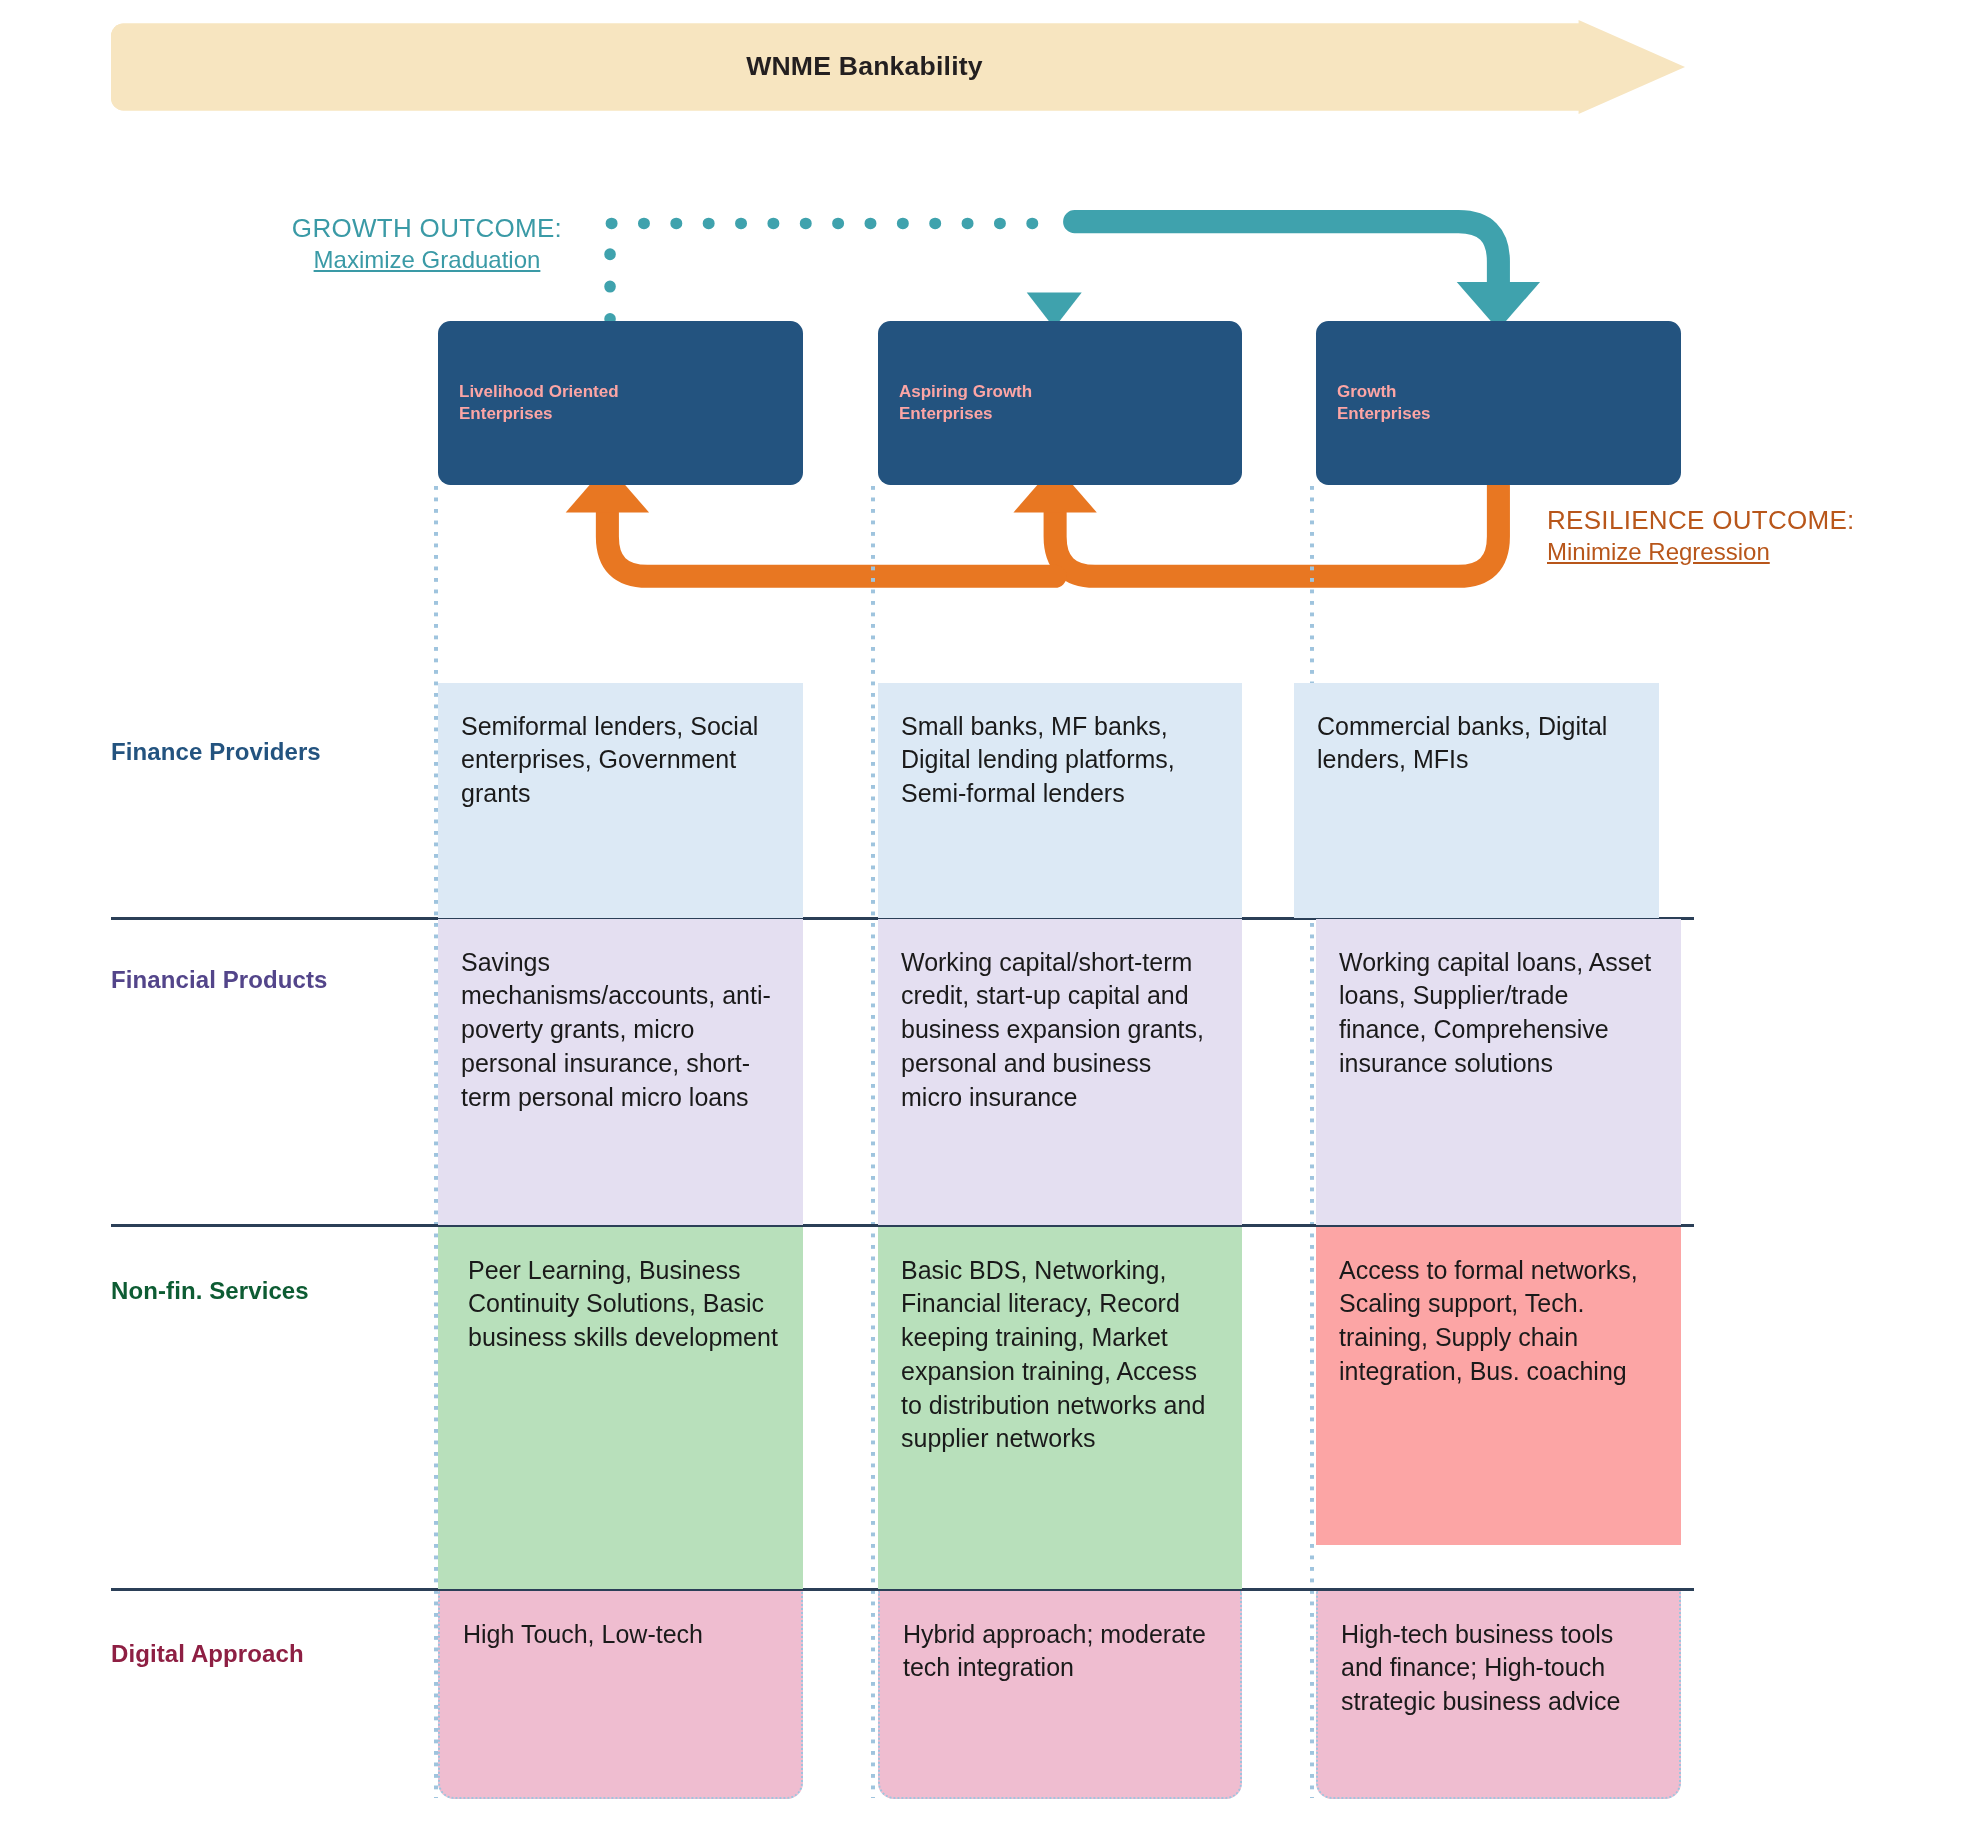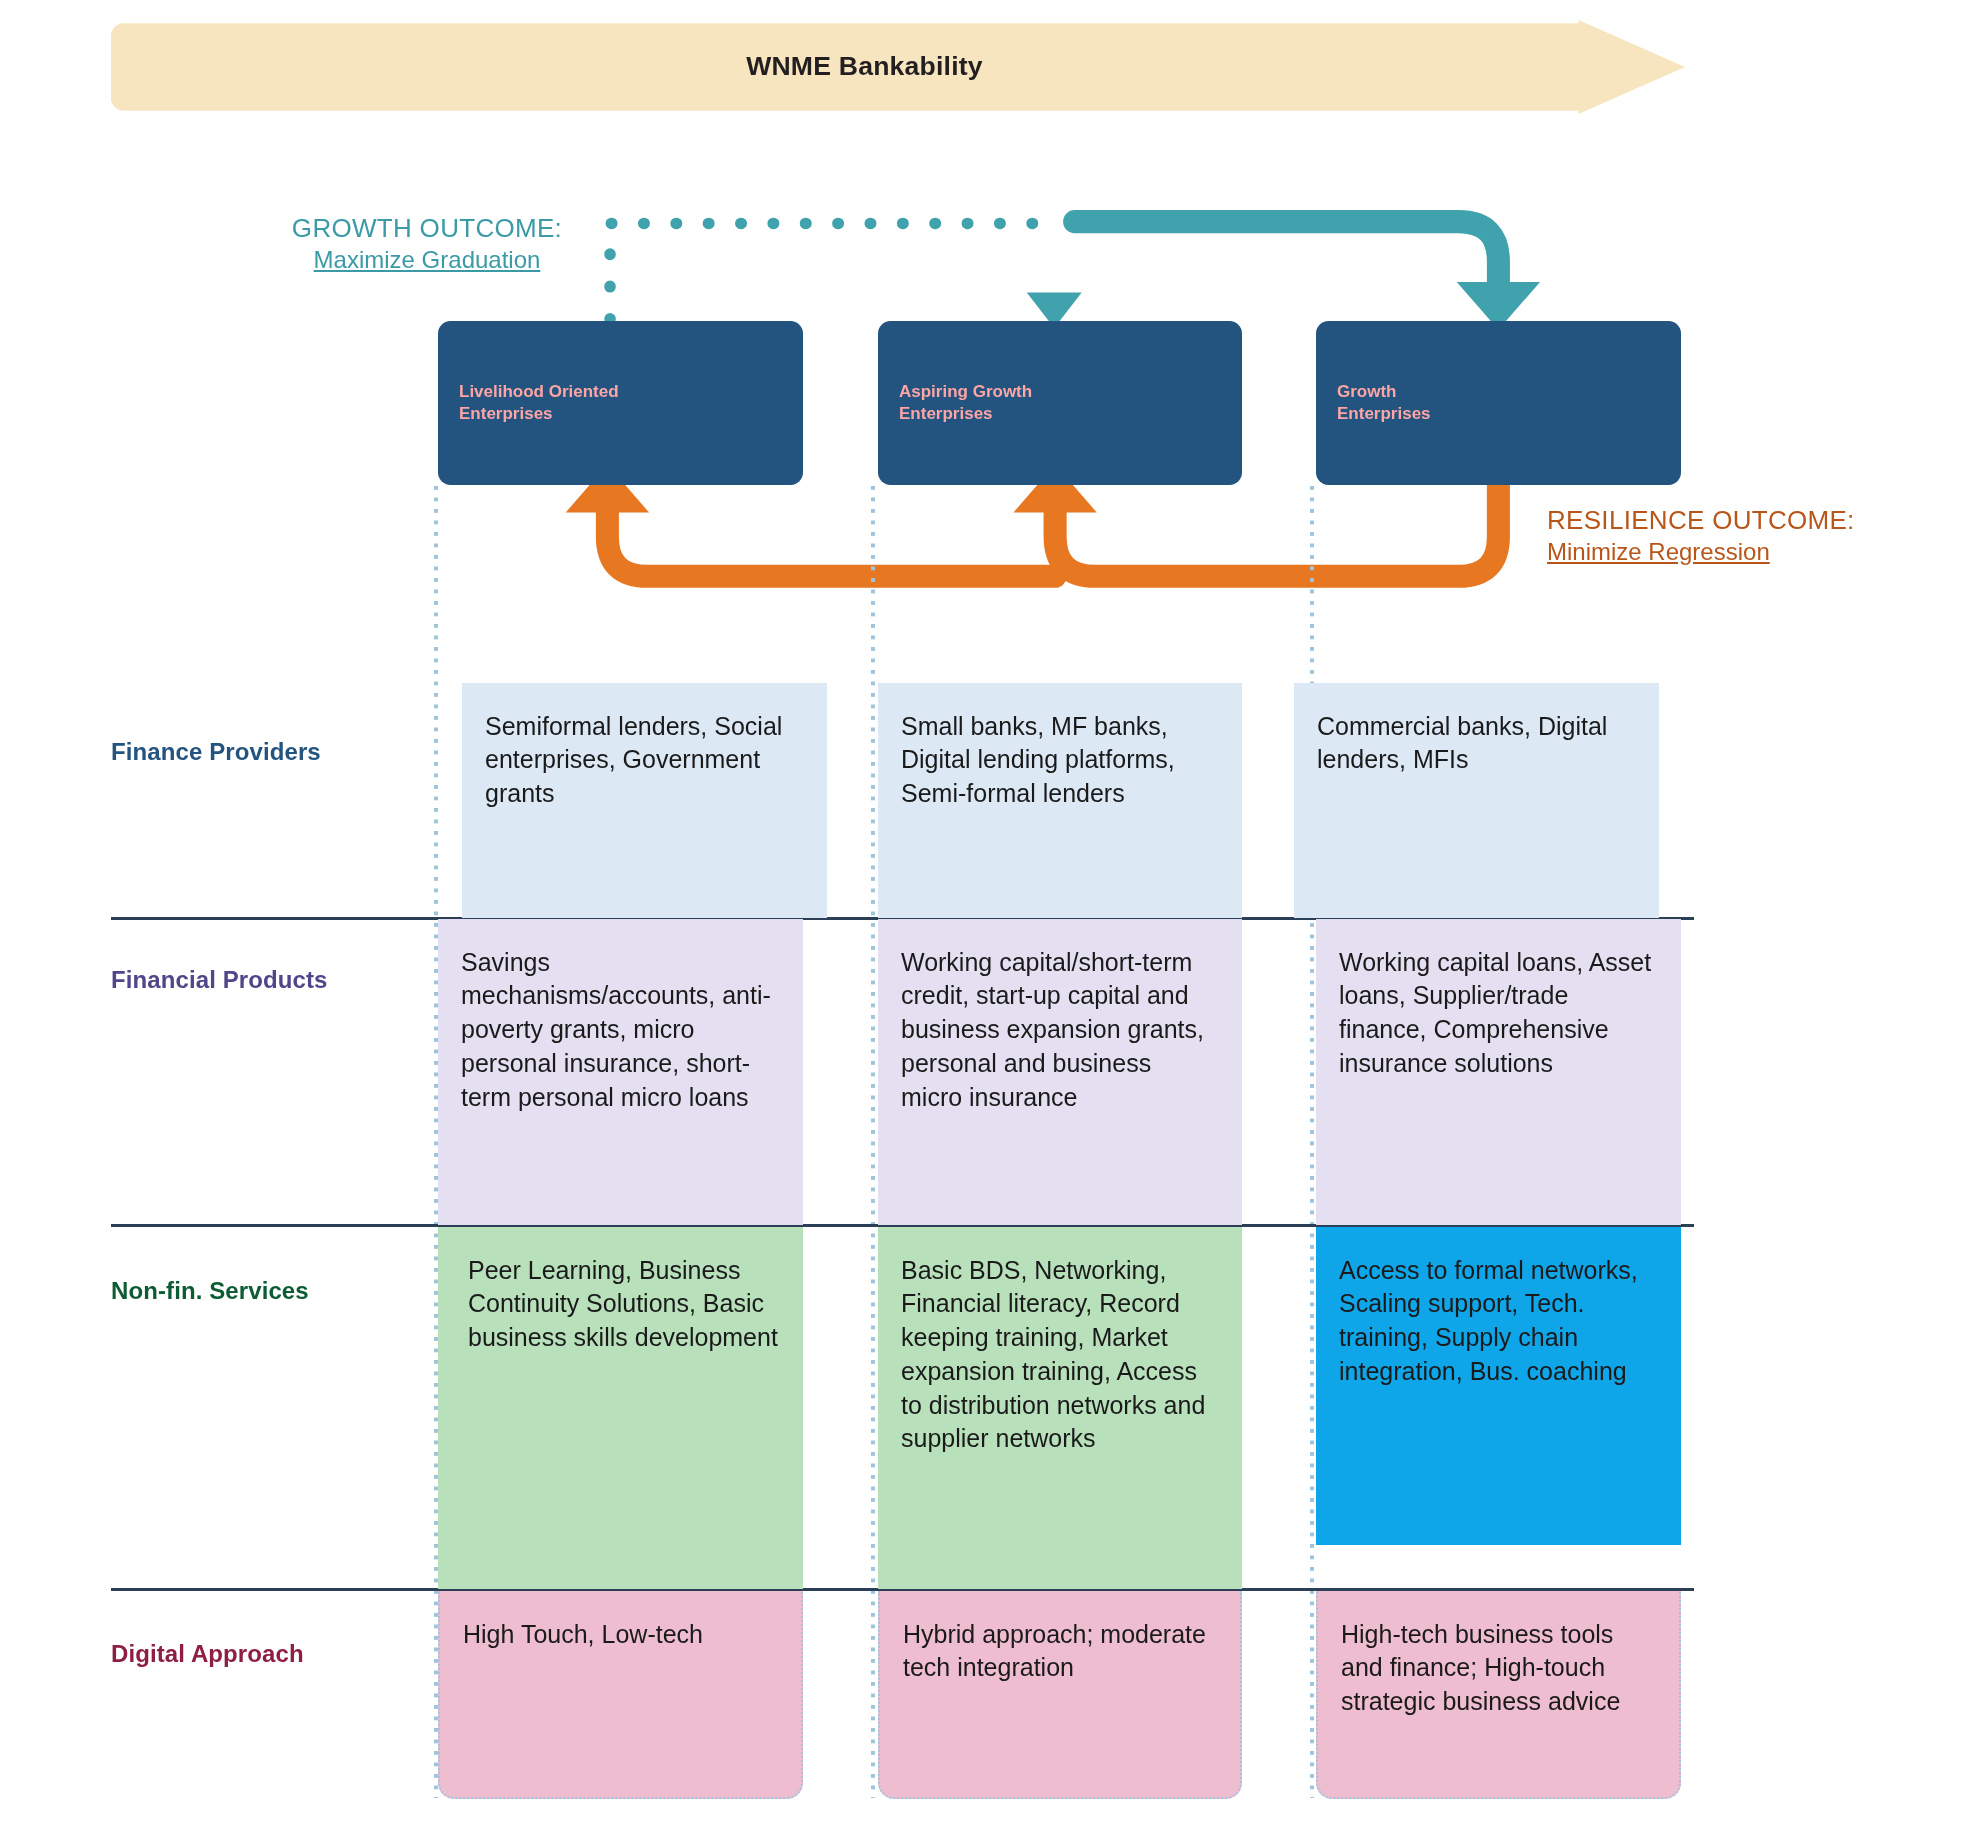--- a/index.html
+++ b/index.html
@@ -207,29 +207,29 @@
 
 <div id="col-guide-0" class="col-guide"></div>
 <div id="col-guide-1" class="col-guide"></div>
 <div id="col-guide-2" class="col-guide"></div>
 
 <div id="matrix">
     <div class="row-sep" style="top: 917px;"></div>
     <div class="row-sep" style="top: 1224px;"></div>
     <div class="row-sep" style="top: 1588px;"></div>
     <div class="row-label" style="top: 738px; color: rgb(35, 83, 127);">Finance Providers</div>
-    <div class="cell" style="left: 438px; width: 365px; top: 683px; height: 235px; background: rgb(220, 233, 245); margin-left: 24px;">Semiformal lenders, Social enterprises, Government grants</div>
+    <div class="cell" style="left: 438px; width: 365px; top: 683px; height: 235px; background: rgb(220, 233, 245);">Semiformal lenders, Social enterprises, Government grants</div>
     <div class="cell" style="left: 878px; width: 364px; top: 683px; height: 235px; background: rgb(220, 233, 245);">Small banks, MF banks, Digital lending platforms, Semi-formal lenders</div>
     <div class="cell" style="left: 1294px; width: 365px; top: 683px; height: 235px; background: rgb(220, 233, 245);">Commercial banks, Digital lenders, MFIs</div>
     <div class="row-label" style="top: 966px; color: rgb(83, 69, 138);">Financial Products</div>
     <div class="cell" style="left: 438px; width: 365px; top: 919px; height: 306px; background: rgb(228, 223, 241);">Savings mechanisms/accounts, anti-poverty grants, micro personal insurance, short-term personal micro loans</div>
     <div class="cell" style="left: 878px; width: 364px; top: 919px; height: 306px; background: rgb(228, 223, 241);">Working capital/short-term credit, start-up capital and business expansion grants, personal and business micro insurance</div>
     <div class="cell" style="left: 1316px; width: 365px; top: 919px; height: 306px; background: rgb(228, 223, 241);">Working capital loans, Asset loans, Supplier/trade finance, Comprehensive insurance solutions</div>
     <div class="row-label" style="top: 1277px; color: rgb(13, 92, 51);">Non-fin. Services</div>
     <div class="cell" style="left: 438px; width: 365px; top: 1227px; height: 362px; background: rgb(184, 224, 187); padding-left: 30px;">Peer Learning, Business Continuity Solutions, Basic business skills development</div>
     <div class="cell" style="left: 878px; width: 364px; top: 1227px; height: 362px; background: rgb(184, 224, 187);">Basic BDS, Networking, Financial literacy, Record keeping training, Market expansion training, Access to distribution networks and supplier networks</div>
-    <div class="cell" style="left: 1316px; width: 365px; top: 1227px; height: 318px; background: #0ea5e9;">Access to formal networks, Scaling support, Tech. training, Supply chain integration, Bus. coaching</div>
+    <div class="cell" style="left: 1316px; width: 365px; top: 1227px; height: 318px; background: #fca5a5;">Access to formal networks, Scaling support, Tech. training, Supply chain integration, Bus. coaching</div>
     <div class="row-label" style="top: 1640px; color: rgb(142, 31, 67);">Digital Approach</div>
     <div class="cell bottom-cell" style="left: 438px; width: 365px; top: 1591px; height: 208px; background: rgb(239, 189, 208);">High Touch, Low-tech</div>
     <div class="cell bottom-cell" style="left: 878px; width: 364px; top: 1591px; height: 208px; background: rgb(239, 189, 208);">Hybrid approach; moderate tech integration</div>
     <div class="cell bottom-cell" style="left: 1316px; width: 365px; top: 1591px; height: 208px; background: rgb(239, 189, 208);">High-tech business tools and finance; High-touch strategic business advice</div>
   </div>
 
 
 </body></html>

